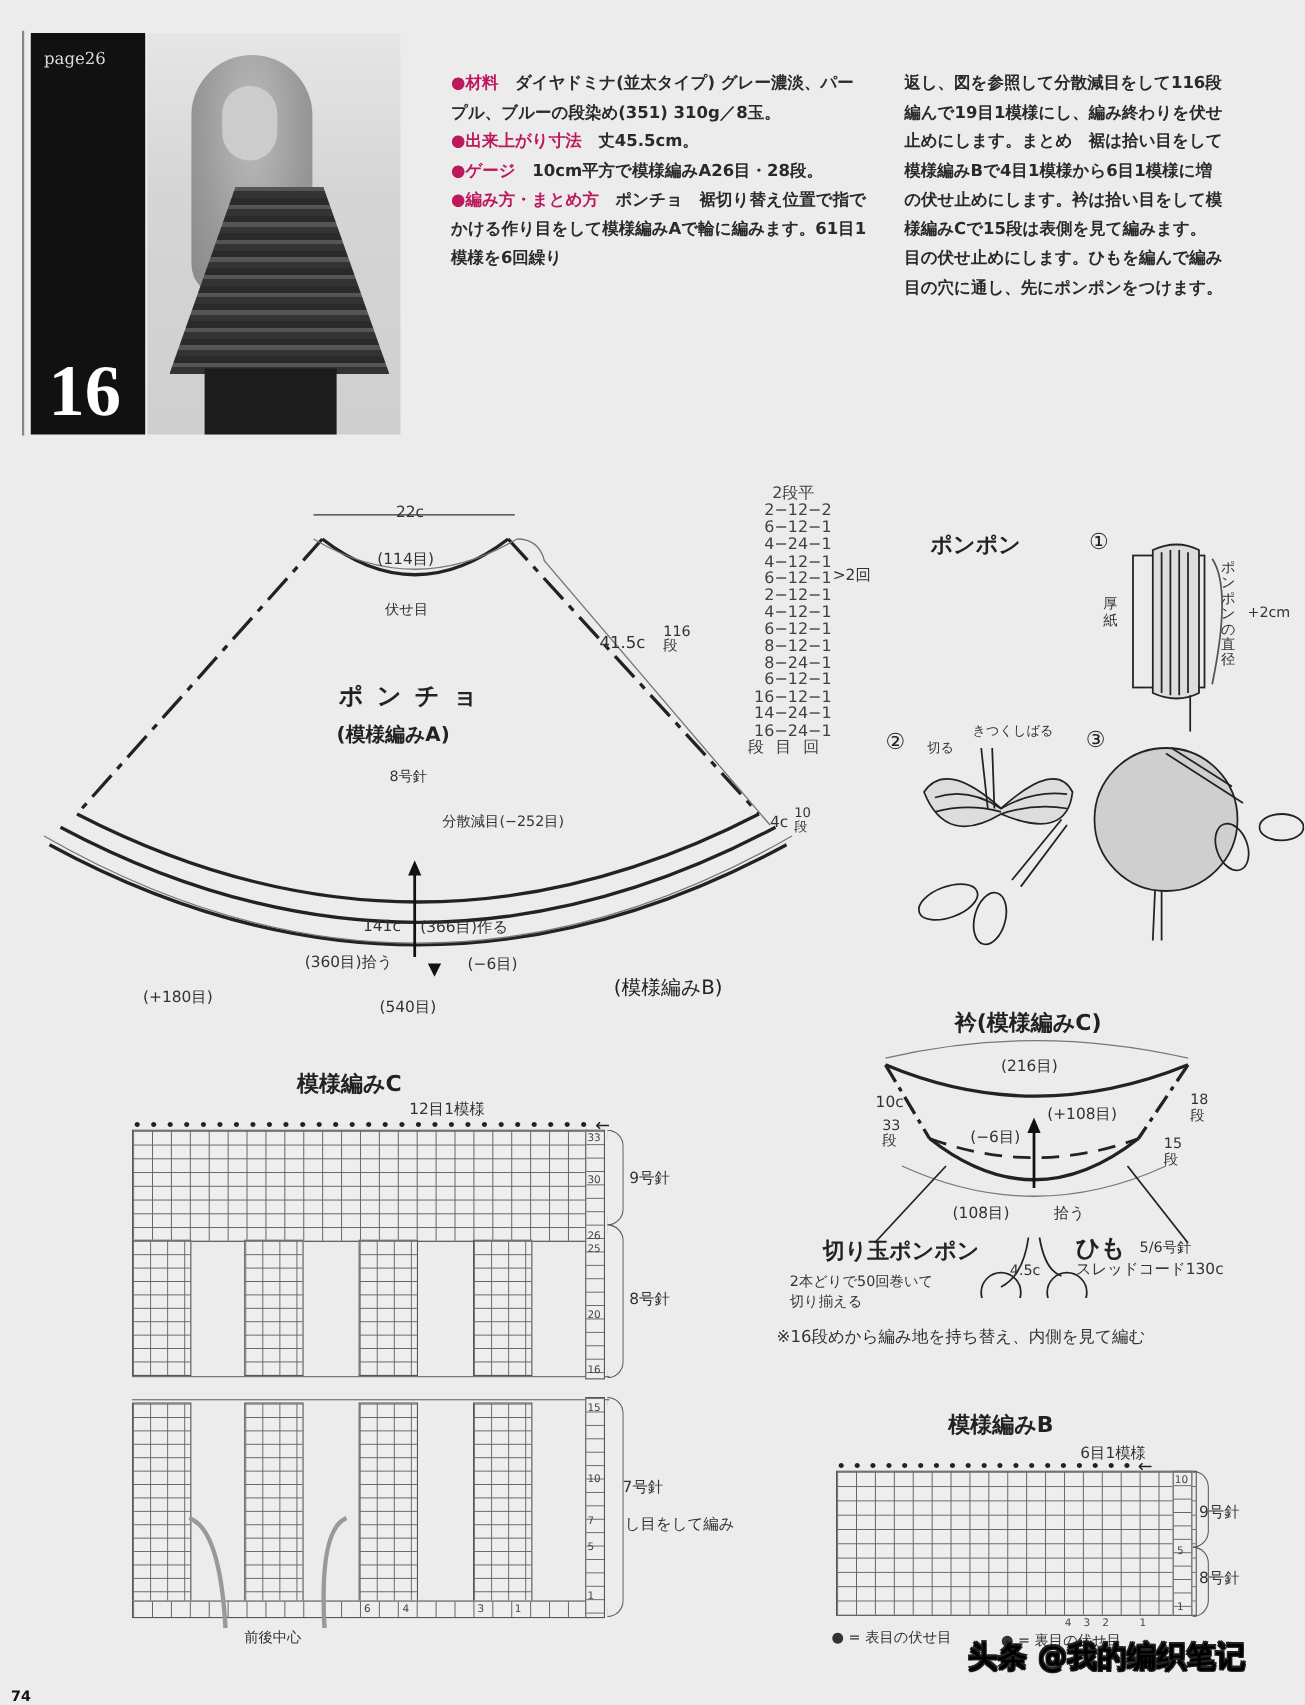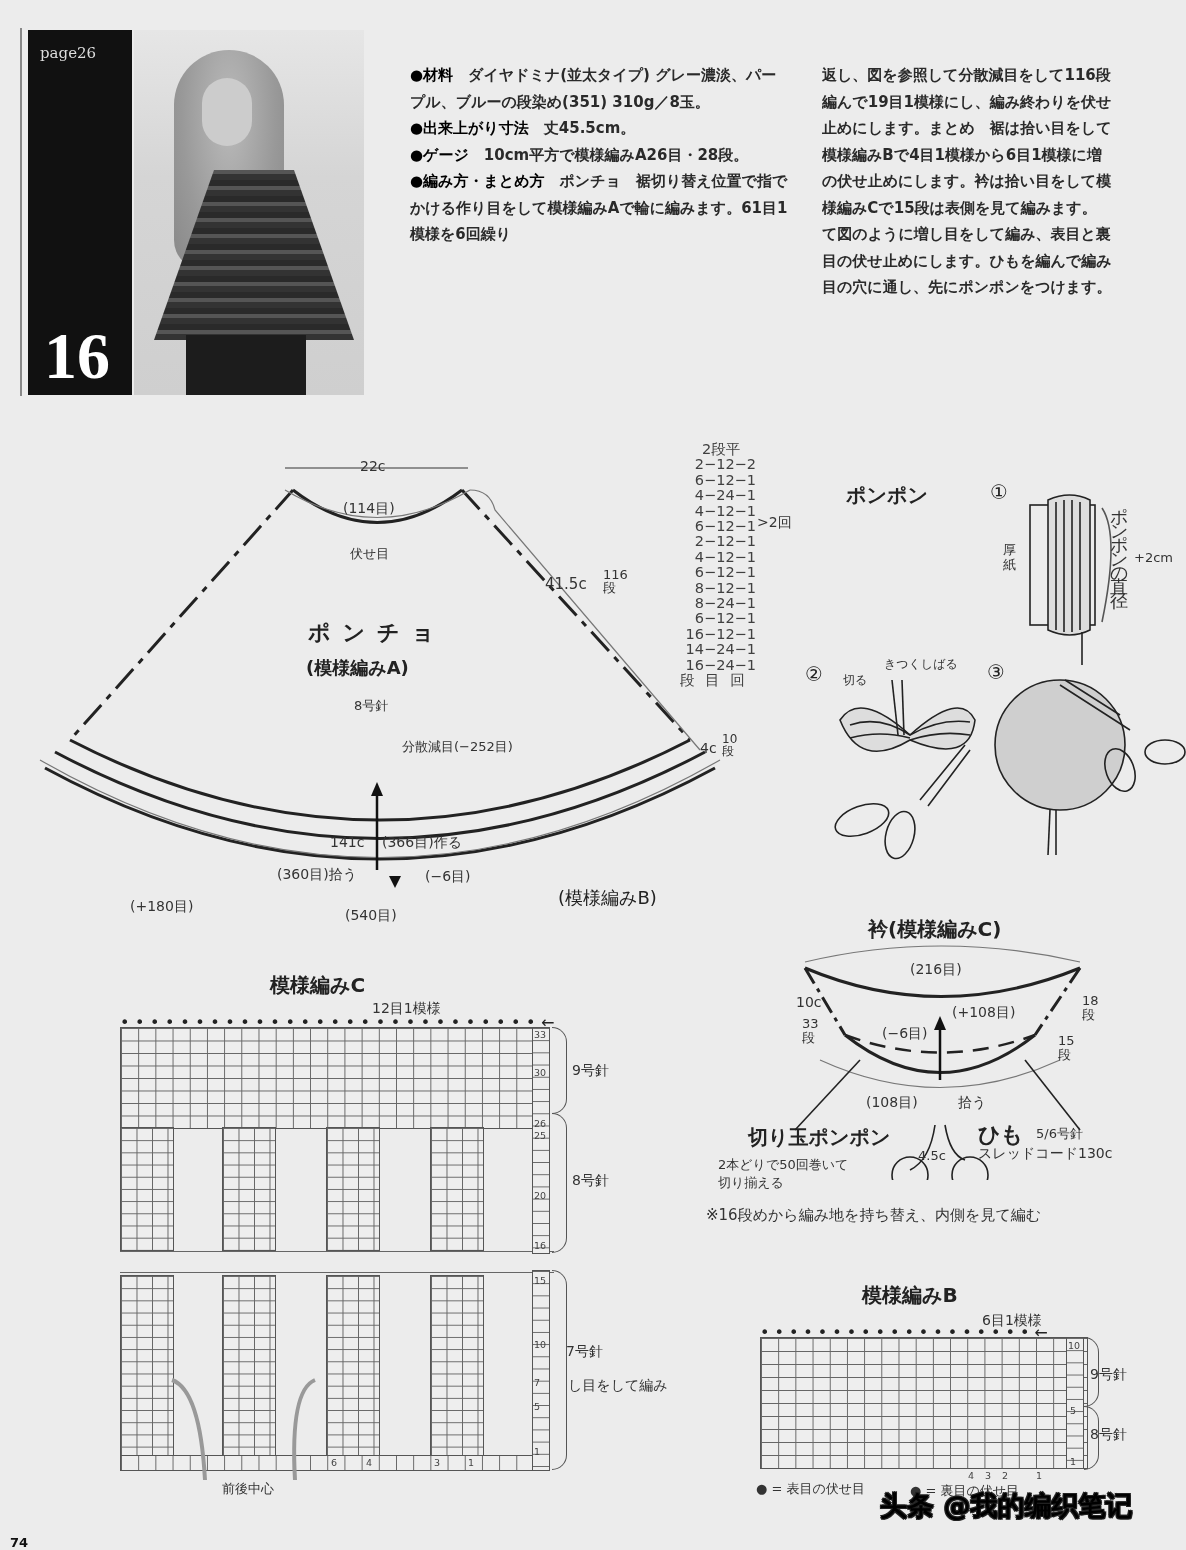--- a/index.html
+++ b/index.html
@@ -18,21 +18,21 @@
   .photo .face{position:absolute;left:68px;top:48px;width:50px;height:68px;border-radius:25px;background:#ccc;}
   .photo .poncho{position:absolute;left:20px;top:140px;width:200px;height:170px;
          clip-path:polygon(30% 0,70% 0,100% 100%,0 100%);
          background:repeating-linear-gradient(0deg,#333 0 6px,#555 6px 10px,#2a2a2a 10px 16px);}
   .photo .skirt{position:absolute;left:52px;top:305px;width:120px;height:60px;background:#1c1c1c;}
   
   .col{font-size:15px;line-height:26.5px;font-weight:bold;color:#2a2a2a;}
   .col p{margin:0;}
   .col1{left:410px;top:62px;width:378px;}
   .col2{left:822px;top:62px;width:364px;white-space:nowrap;overflow:hidden;}
-  .b{font-weight:bold;color:#000000;}
+  .b{font-weight:bold;color:#be185d;}
   
   .lbl{font-size:13px;color:#333;white-space:nowrap;}
   .lbl-lg{font-size:20px;font-weight:bold;color:#222;white-space:nowrap;}
   .lbl-md{font-size:16px;color:#222;white-space:nowrap;}
   .dec-table{left:676px;top:442px;font-size:14.5px;line-height:15.4px;color:#404040;text-align:right;width:80px;}
   .dec-table div{white-space:nowrap;}
   
   .grid{position:absolute;border:1px solid #555;
         background-image:linear-gradient(#666 1px,transparent 1px),linear-gradient(90deg,#666 1px,transparent 1px);}
   .chartC-top{left:120px;top:1027px;width:412px;height:100px;background-size:17.2px 12.5px;background-color:#eee;}
@@ -69,21 +69,20 @@
   <p><span class="b">●ゲージ</span>　<span>10cm平方で模様編みA26目・28段。</span></p>
   <p><span class="b">●編み方・まとめ方</span>　<span>ポンチョ　裾切り替え位置で指でかける作り目をして模様編みAで輪に編みます。61目1模様を6回繰り</span></p>
 </div>
 <div class="abs col col2">
   <p>返し、図を参照して分散減目をして116段</p>
   <p>編んで19目1模様にし、編み終わりを伏せ</p>
   <p>止めにします。まとめ　裾は拾い目をして</p>
   <p>模様編みBで4目1模様から6目1模様に増</p>
   <p>の伏せ止めにします。衿は拾い目をして模</p>
   <p>様編みCで15段は表側を見て編みます。</p>
-  <p>て図のように増し目をして編み、表目と裏</p>
   <p>目の伏せ止めにします。ひもを編んで編み</p>
   <p>目の穴に通し、先にポンポンをつけます。</p>
 </div>
 
 <svg class="abs" style="left:0;top:430px" width="820" height="510">
   <g fill="none" stroke="#222" stroke-width="3">
     <path d="M293 60 Q377 125 462 60"></path>
     <path d="M293 60 L70 310" stroke-dasharray="26 8 6 8"></path>
     <path d="M462 60 L690 310" stroke-dasharray="26 8 6 8"></path>
     <path d="M70 310 Q380 470 690 310"></path>
@@ -159,21 +158,21 @@
     <path d="M100 310 L145 255 M108 316 L150 260"></path>
     <circle cx="240" cy="255" r="65" fill="#cfcfcf"></circle>
     <line x1="230" y1="320" x2="228" y2="365"></line>
       <line x1="236" y1="320" x2="236" y2="365"></line>
     <path d="M240 195 L310 240 M245 190 L300 225"></path>
     <ellipse cx="345" cy="262" rx="20" ry="12"></ellipse>
     <ellipse cx="300" cy="280" rx="14" ry="22" transform="rotate(-20 300 280)"></ellipse>
   </g>
 </svg>
 <div class="abs lbl" style="left:1003px;top:542px;width:14px;white-space:normal;line-height:15px">厚紙</div>
-<div class="abs lbl" style="left:1110px;top:510px;width:14px;white-space:normal;line-height:14px;font-size:18px">ポンポンの直径</div>
+<div class="abs lbl" style="left:1110px;top:510px;width:14px;white-space:normal;line-height:14px;font-size:13px">ポンポンの直径</div>
 <div class="abs lbl" style="left:1134px;top:550px">+2cm</div>
 <div class="abs lbl" style="left:843px;top:672px;font-size:12px">切る</div>
 <div class="abs lbl" style="left:884px;top:656px;font-size:12px">きつくしばる</div>
 
 <div class="abs lbl-lg" style="left:868px;top:916px">衿(模様編みC)</div>
 <svg class="abs" style="left:790px;top:940px" width="300" height="160">
   <g fill="none" stroke="#222" stroke-width="3">
     <path d="M15 28 Q150 85 290 28"></path>
     <path d="M15 28 L55 95" stroke-dasharray="18 6 4 6"></path>
     <path d="M290 28 L245 95" stroke-dasharray="18 6 4 6"></path>

